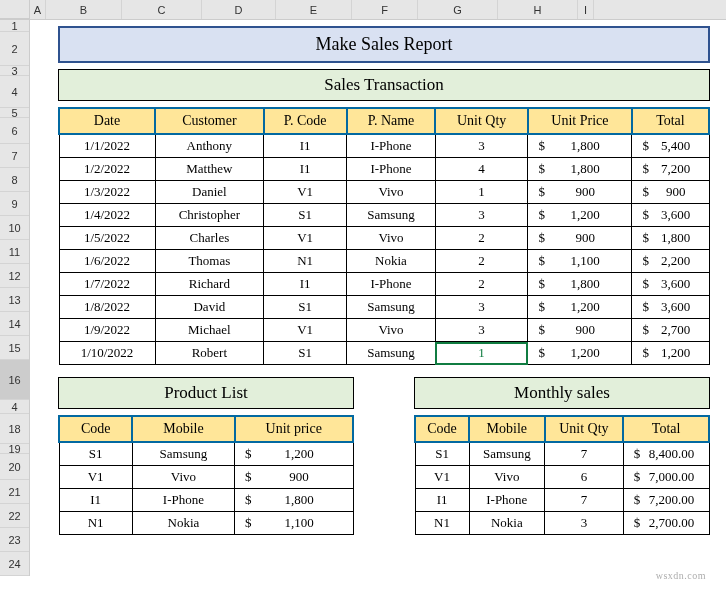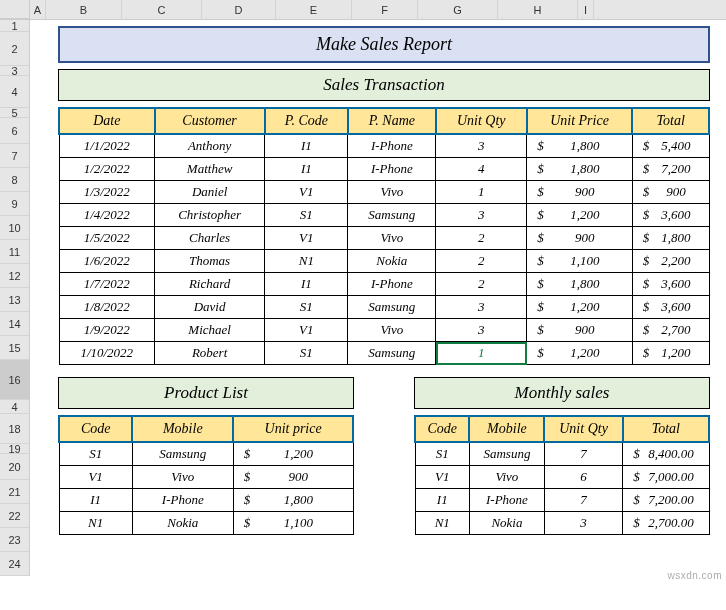--- a/index.html
+++ b/index.html
@@ -86,23 +86,23 @@
   .money { text-align: right; white-space: nowrap; }
   .money .sym { float: left; padding-left: 4px; }
   .active-cell { outline: 2px solid #107c41; outline-offset:-2px; color:#107c41 !important; }
   .bottom-flex { display:flex; gap:18px; margin-right:16px; }
   .bottom-flex > div { flex:1; }
   .bottom-flex .gap { width:24px; flex:0 0 24px; }
   .section-banner.small { margin:6px 0 6px 0; }
   table.small { margin:6px 0 6px 0; width:100%; }
   .watermark {
     position: absolute;
-    right: 4px;
+    right: 20px;
     top: 570px;
-    font-family: Liberation Sans, sans-serif;
+    font-family: Liberation Serif, serif;
     font-size: 10px;
     color: rgba(0,0,0,0.35);
     letter-spacing: 0.5px;
   }
 </style>
 </head>
 <body>
 
 <div class="col-headers">
   <div class="select-all"></div>
@@ -138,21 +138,21 @@
     <div class="row-header" style="height:14px">4</div>
     <div class="row-header" style="height:30px">18</div>
     <div class="row-header" style="height:10px">19</div>
     <div class="row-header" style="height:26px">20</div>
     <div class="row-header" style="height:24px">21</div>
     <div class="row-header" style="height:24px">22</div>
     <div class="row-header" style="height:24px">23</div>
     <div class="row-header" style="height:24px">24</div>
   </div>
 
-  <div style="flex:1; padding-left:28px;font-style:italic;">
+  <div style="flex:1; padding-left:28px;">
 
     <div class="title-banner">Make Sales Report</div>
 
     <div class="section-banner">Sales Transaction</div>
 
     <table class="data" style="width:calc(100% - 16px);">
       <thead>
           <tr id="trans-head">
             <th>Date</th>
             <th>Customer</th>

